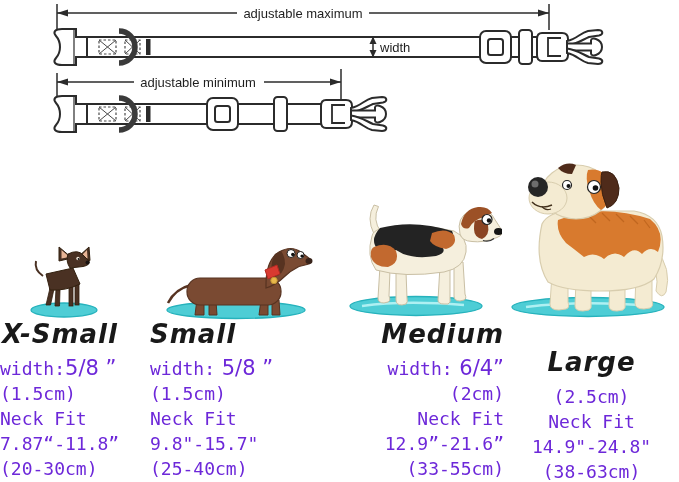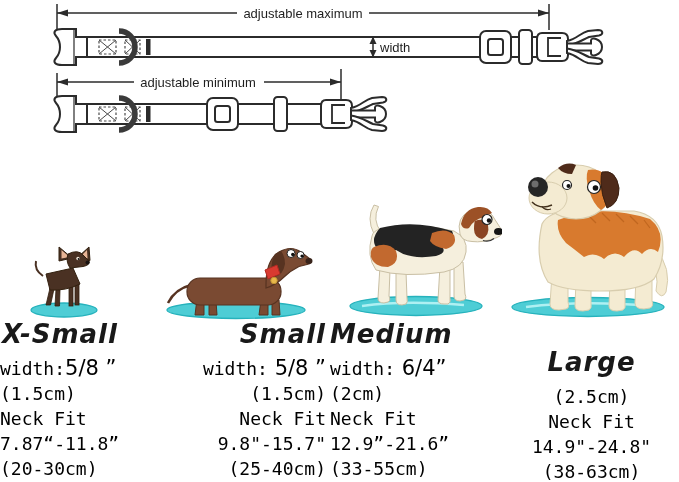--- a/index.html
+++ b/index.html
@@ -5,32 +5,32 @@
   * { margin:0; padding:0; box-sizing:border-box; }
   html,body { background:#fff; }
   .canvas {
     position:relative; width:679px; height:482px; background:#fff;
     overflow:hidden; font-family:"Liberation Sans", sans-serif;
   }
   .collar-svg { position:absolute; left:0; top:0; }
   .dog { position:absolute; }
   .size-col { position:absolute; top:318px; color:#1c1c1c; }
   .col-0 { left:0;   width:148px; text-align:left; }
-  .col-1 { left:150px; width:176px; text-align:right; }
-  .col-2 { left:330px; width:174px; text-align:left; }
+  .col-1 { left:150px; width:176px; text-align:left; }
+  .col-2 { left:330px; width:174px; text-align:right; }
   .col-3 { left:504px; width:175px; text-align:center;margin-top:28px; }
   .size-title {
     font-family:"DejaVu Sans", sans-serif; font-style:italic; font-weight:700;
     font-size:26px; line-height:32px; letter-spacing:1px; color:#191919;
   }
   .col-0 .size-title { padding-left:2px; }
   .specs { margin-top:6px; }
   .spec {
     font-family:"DejaVu Sans Mono", monospace; font-size:18px;
-    line-height:25px; color:#000000; white-space:pre;
+    line-height:25px; color:#6d28d9; white-space:pre;
   }
   .wval { font-family:"DejaVu Sans", sans-serif; font-size:21px; }
   .dlabel { font:13px "Liberation Sans", sans-serif; fill:#1f1f1f; }
   .outline { fill:#fff; stroke:#2b2b2b; stroke-width:2; }
   .thin { stroke:#2b2b2b; stroke-width:1.5; }
 </style>
 </head>
 <body>
 
 <div class="canvas">

